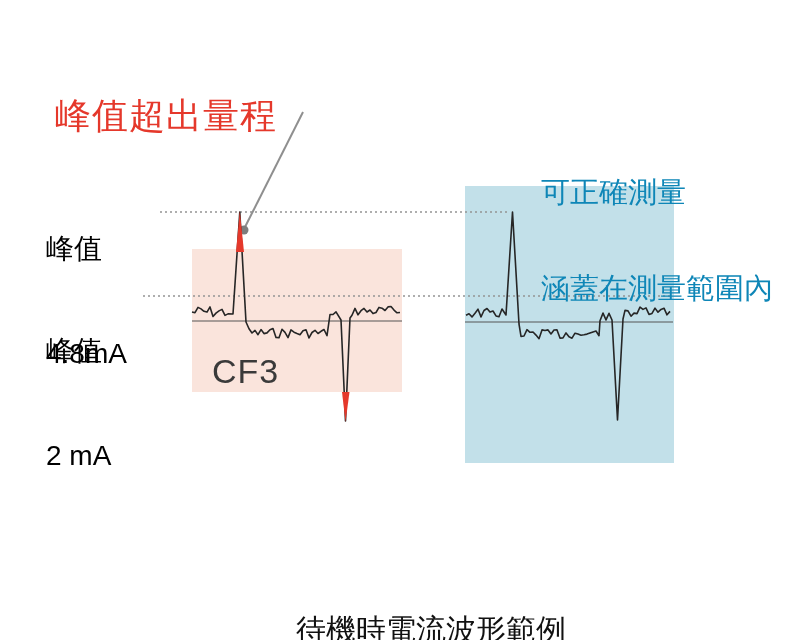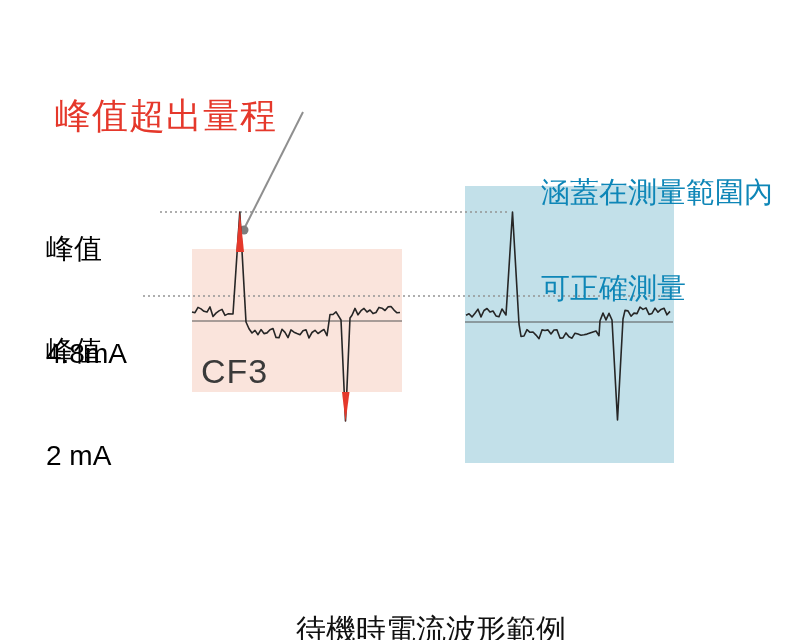--- a/index.html
+++ b/index.html
@@ -9,21 +9,21 @@
   .panel.pink{left:192px;top:249px;width:210px;height:143px;}
   .panel.blue{left:465px;top:186px;width:209px;height:277px;}
   svg#fig{position:absolute;left:0;top:0;pointer-events:none;}
   .txt{position:absolute;white-space:pre;}
   .red-heading{left:55px;top:16px;font-size:36px;line-height:40px;letter-spacing:1px;}
   .blue-heading{left:541px;top:112px;font-size:29px;line-height:32px;}
   .peak-label{left:46px;color:#000000;font-size:28px;line-height:35px;}
   .peak-high{top:161px;}
   .peak-low{top:263px;}
   .cf-label{position:absolute;font-size:34px;color:#3a3a3a;letter-spacing:1px;}
-  .cf3{left:201px;top:352px;text-align:center;}
+  .cf3{left:212px;top:352px;text-align:center;}
   .cf6{left:473px;top:355px;}
   .caption{left:296px;top:537px;font-size:30px;line-height:37px;color:#111;}
 </style>
 </head>
 <body>
 
 <div class="stage">
 
   <div class="panel pink" style="background: rgb(250, 228, 220);"></div>
   <div class="panel blue" style="background: rgb(194, 224, 233);"></div>
@@ -39,22 +39,22 @@
       <polygon points="345.5,422 342,392 349.5,392" fill="#e5382b"></polygon>
       <line x1="465" y1="322" x2="673" y2="322" stroke="#555555" stroke-width="1"></line>
       <path d="M466.0 315.3 L469.0 313.8 L472.0 316.9 L475.0 313.3 L478.0 309.2 L481.0 316.9 L484.0 310.5 L487.0 308.5 L490.0 312.1 L493.0 311.0 L496.0 315.9 L499.0 316.7 L502.0 309.0 L506 315 L512.5 212 L519 324 L521.0 336.4 L524.0 336.0 L527.0 329.6 L530.0 332.3 L533.0 332.0 L536.0 335.1 L539.0 338.7 L542.0 329.9 L545.0 330.5 L548.0 329.9 L551.0 333.9 L554.0 330.0 L557.0 329.9 L560.0 338.1 L563.0 337.9 L566.0 332.9 L569.0 336.8 L572.0 338.2 L575.0 333.2 L578.0 334.1 L581.0 335.2 L584.0 334.8 L587.0 334.1 L590.0 333.0 L593.0 331.9 L596.0 331.0 L599.0 335.7 L600.0 320.8 L603.0 313.1 L606.0 319.9 L609.0 313.3 L612 320 L617.5 420 L623 319 L625.0 310.4 L628.0 310.9 L631.0 316.2 L634.0 313.1 L637.0 313.6 L640.0 307.1 L643.0 309.4 L646.0 307.9 L649.0 314.4 L652.0 313.4 L655.0 308.1 L658.0 312.2 L661.0 309.4 L664.0 308.2 L667.0 314.8 L670.0 311.4" fill="none" stroke="#262626" stroke-width="1.6" stroke-linejoin="round"></path>
     </svg>
 
   <div class="txt red-heading" style="color: rgb(229, 56, 43);">
     <div>峰值超出量程</div>
   </div>
 
   <div class="txt blue-heading" style="color: rgb(14, 134, 183);">
+    <div>可正確測量</div>
     <div>涵蓋在測量範圍內</div>
-    <div>可正確測量</div>
   </div>
 
   <div class="txt peak-label peak-high">
     <div>峰值</div>
     <div>4.8mA</div>
   </div>
 
   <div class="txt peak-label peak-low">
     <div>峰值</div>
     <div>2 mA</div>

